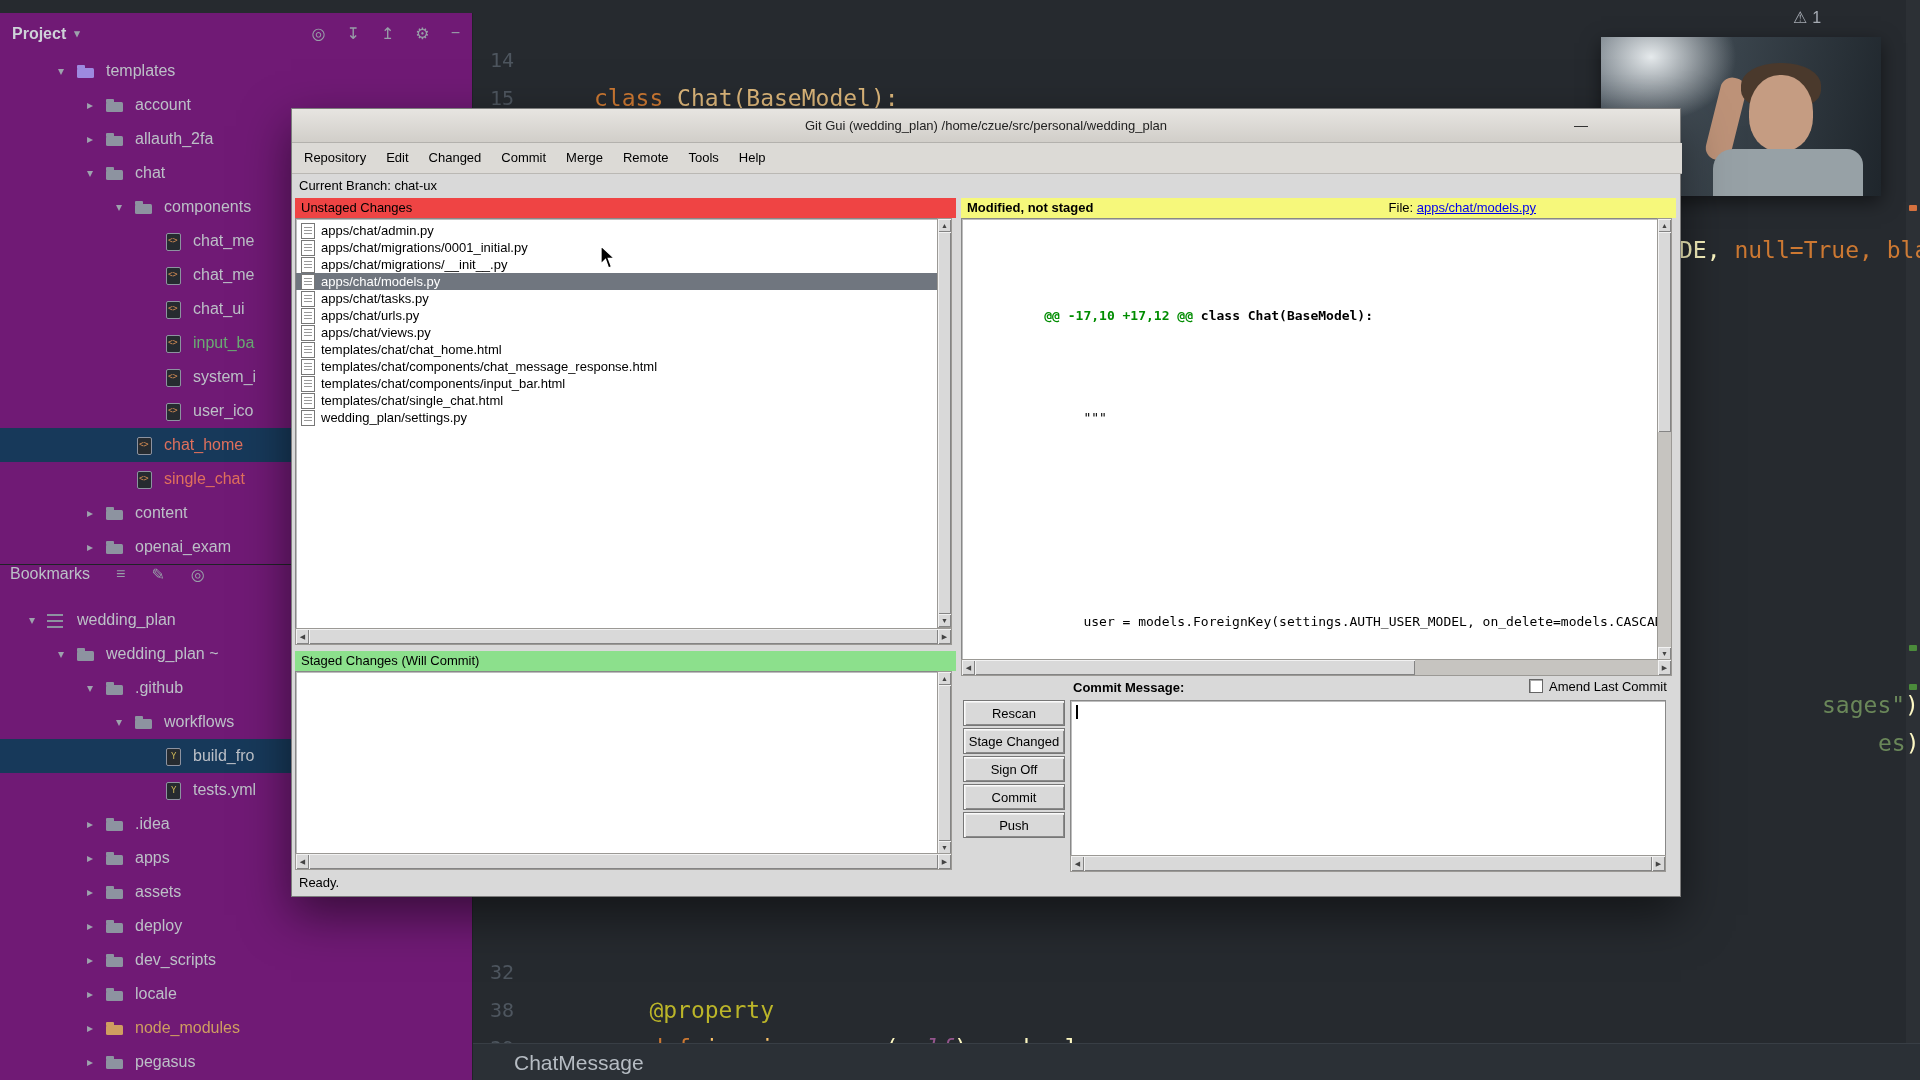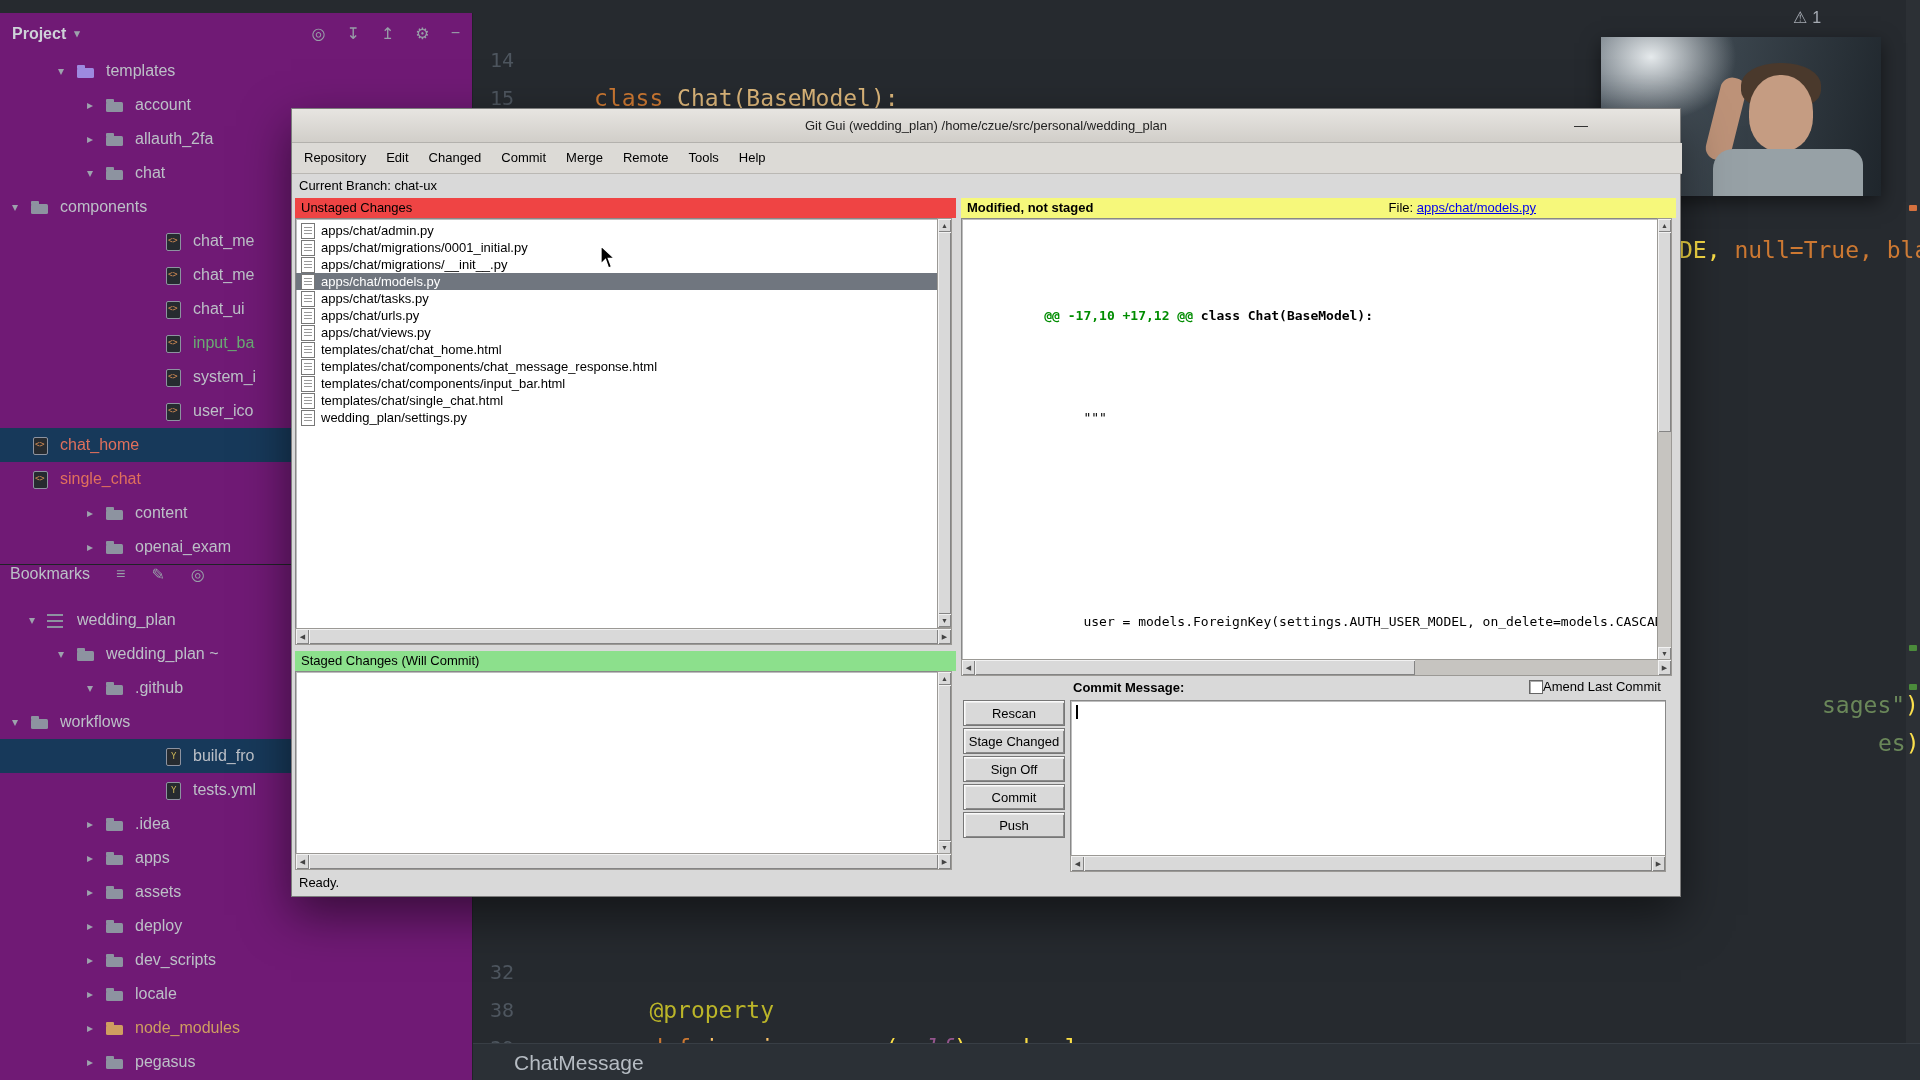--- a/index.html
+++ b/index.html
@@ -13,21 +13,21 @@
   .lnum{position:absolute;left:472px;width:42px;text-align:right;color:#4e565f;font-size:20px}
   .codepos{position:absolute;left:594px}
   .kw{color:#cc7832}
   .cname{color:#dcb67a}
   .fn{color:#ffc66b}
   .dec{color:#bbb529}
   .str{color:#629755;font-style:italic}
   .str2{color:#6a8759}
   .slf{color:#94558d;font-style:italic}
   .attr{color:#9876aa}
-  .plain{color:#fde047}
+  .plain{color:#fef9c3}
   #sticky-bar{position:absolute;left:472px;top:1043px;width:1448px;height:37px;background:#2b3036;
               border-top:1px solid #383e45;display:flex;align-items:center}
   #sticky-bar span{margin-left:42px;font-size:21px;color:#b6bcc3}
   #problems-widget{position:absolute;left:1793px;top:8px;display:flex;gap:5px;align-items:center;
                    color:#a8adb5;font-size:16px}
   .scrollmark{position:absolute;width:8px;height:6px;right:3px;border-radius:1px}
   #ed-sb{position:absolute;right:0;top:0;width:14px;height:1080px;background:rgba(255,255,255,0.03)}
 
   
   #sidebar{position:absolute;left:0;top:13px;width:472px;height:1080px;background:#701a75;
@@ -35,21 +35,21 @@
   .sb-toolbar{height:41px;display:flex;align-items:center;justify-content:space-between;padding:0 12px}
   .sb-title{display:flex;align-items:center;gap:8px;font-weight:bold;color:#ced2d8}
   .sb-title .caret{font-size:11px;color:#9da3ad}
   .sb-icons{display:flex;gap:21px;color:#989ea8;font-size:16px}
   .trow{height:34px;display:flex;align-items:center;white-space:nowrap;overflow:hidden}
   .trow.sel{background:#17395a}
   .chev{width:30px;flex:0 0 30px;text-align:center;color:#9da3ad;font-size:12px}
   .chev.down::after{content:"▾"}
   .chev.right::after{content:"▸"}
   .chev.none::after{content:""}
-  .d1{padding-left:17px}.d2{padding-left:46px}.d3{padding-left:75px}.d4{}.d5{padding-left:133px}
+  .d1{padding-left:17px}.d2{padding-left:46px}.d3{padding-left:75px}.d4{padding-left:104px}.d5{padding-left:133px}
   .ticon{position:relative;width:20px;height:18px;flex:0 0 20px;margin-right:10px}
   .ticon.folder::before,.ticon.folder-o::before,.ticon.folder-p::before{content:"";position:absolute;left:1px;top:6px;width:17px;height:10px;border-radius:1.5px;background:#8d93a0}
   .ticon.folder::after,.ticon.folder-o::after,.ticon.folder-p::after{content:"";position:absolute;left:1px;top:3px;width:8px;height:4px;border-radius:1px;background:#8d93a0}
   .ticon.folder-o::before,.ticon.folder-o::after{background:#cf9e60}
   .ticon.folder-p::before,.ticon.folder-p::after{background:#9d8ae0}
   .ticon.html::before,.ticon.yml::before{content:"";position:absolute;left:3px;top:1px;width:13px;height:16px;border:1px solid #8d93a0;border-radius:2px;background:#262b30}
   .ticon.html::after{content:"<>";position:absolute;left:5px;top:5px;font-size:8px;line-height:8px;color:#d28b53;font-family:"DejaVu Sans Mono",monospace}
   .ticon.yml::after{content:"Y";position:absolute;left:8px;top:5px;font-size:9px;line-height:9px;color:#c9b458;font-family:"DejaVu Sans Mono",monospace}
   .ticon.bm{background:repeating-linear-gradient(#8d93a0 0 2px,transparent 2px 6px);height:14px;margin-top:2px;width:16px;flex:0 0 16px;margin-right:14px}
   .lbl{color:#bcc0c7}
@@ -98,21 +98,21 @@
              font-family:"DejaVu Sans Mono",monospace;font-size:13px;line-height:17px;
              white-space:pre;padding:3px 0 0 4px}
   .dline{min-height:17px}
   .dline .hunk{color:#008c00;font-weight:bold}
   .dline .ctx{color:#000}
   .dline .db{font-weight:bold;color:#000}
   .tkbtn{position:absolute;left:671px;width:100px;height:24px;background:#d9d9d9;border:1px solid #777;
          box-shadow:inset 1px 1px 0 #fbfbfb,inset 2px 2px 0 #ececec,inset -1px -1px 0 #8a8a8a;
          display:flex;align-items:center;justify-content:center}
   #commit-label{position:absolute;left:781px;top:571px;font-weight:bold}
-  #amend{position:absolute;left:1237px;top:570px;display:flex;align-items:center;}
+  #amend{position:absolute;left:1237px;top:570px;display:flex;align-items:flex-start;gap:6px}
   #amend .cb{width:12px;height:12px;background:#fff;border:1px solid #666;box-shadow:inset 1px 1px 0 #aaa}
   #msgbox{position:absolute;left:778px;top:591px;width:594px;height:155px;background:#fff;
           border:1px solid #888;box-shadow:inset 1px 1px 0 #bdbdbd}
   #msgbox .caretline{position:absolute;left:5px;top:4px;width:1.5px;height:14px;background:#000}
   #gg-status{position:absolute;left:7px;top:763px;height:22px;line-height:22px}
 
   
   .tksb{position:absolute;background:#c6c4c0;border:1px solid #9b9995}
   .tksb .arr{position:absolute;display:flex;align-items:center;justify-content:center;font-size:7px;color:#444;
              background:#d9d9d9;box-shadow:inset 1px 1px 0 #f2f2f2,inset -1px -1px 0 #848484}

